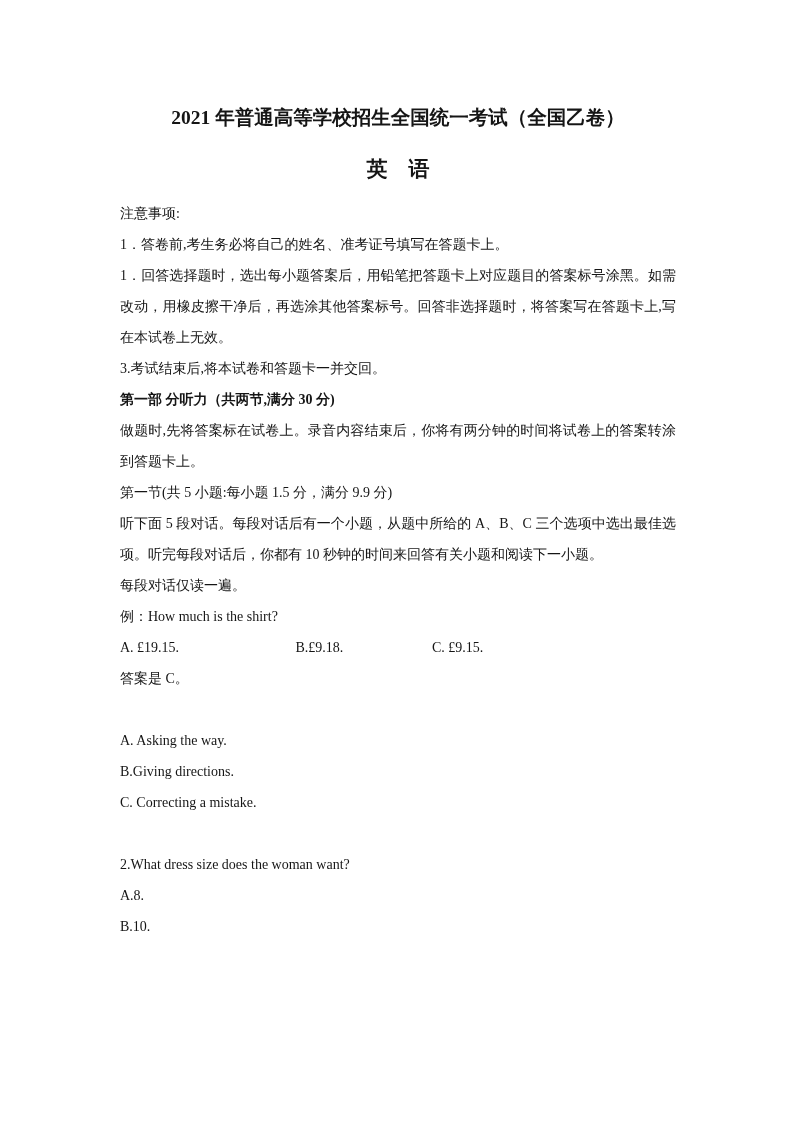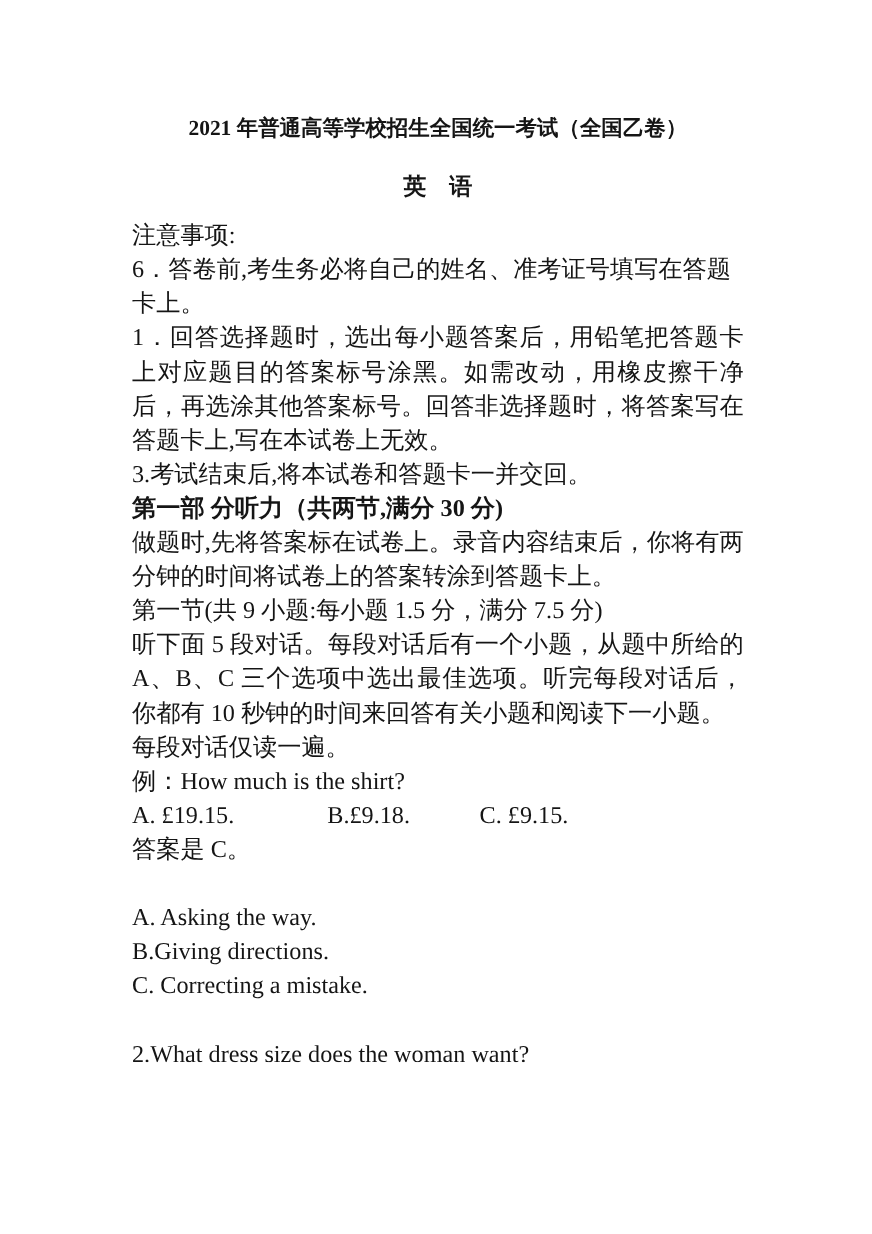--- a/index.html
+++ b/index.html
@@ -16,46 +16,46 @@
   .exam-title{
     font-size:19.5px;font-weight:700;
     text-align:center;margin:0;line-height:28px;
   }
   .subject-title{
     font-size:21px;font-weight:700;
     text-align:center;margin:20px 0 12px 0;line-height:34px;
     white-space:pre;
   }
   p.body{
-    font-size:22px;line-height:31px;margin:0;
+    font-size:14px;line-height:31px;margin:0;
   }
   .just{text-align:justify;}
   .part-heading{font-weight:700;font-size:17px;}
   .options-row span{display:inline-block;vertical-align:top;}
   .opt-a{width:172px;}
   .opt-b{width:133px;}
   .spacer{height:31px;}
 </style>
 </head>
 <body>
 
 <div class="page">
 
   <h1 class="exam-title">2021 年普通高等学校招生全国统一考试（全国乙卷）</h1>
   <h2 class="subject-title">英　语</h2>
 
   <p class="body">注意事项:</p>
-  <p class="body">6．答卷前,考生务必将自己的姓名、准考证号填写在答题卡上。</p>
+  <p class="body">1．答卷前,考生务必将自己的姓名、准考证号填写在答题卡上。</p>
   <p class="body just">1．回答选择题时，选出每小题答案后，用铅笔把答题卡上对应题目的答案标号涂黑。如需改动，用橡皮擦干净后，再选涂其他答案标号。回答非选择题时，将答案写在答题卡上,写在本试卷上无效。</p>
   <p class="body">3.考试结束后,将本试卷和答题卡一并交回。</p>
 
   <p class="body part-heading">第一部 分听力（共两节,满分 30 分)</p>
   <p class="body just">做题时,先将答案标在试卷上。录音内容结束后，你将有两分钟的时间将试卷上的答案转涂到答题卡上。</p>
 
-  <p class="body">第一节(共 9 小题:每小题 1.5 分，满分 7.5 分)</p>
+  <p class="body">第一节(共 5 小题:每小题 1.5 分，满分 9.9 分)</p>
   <p class="body just">听下面 5 段对话。每段对话后有一个小题，从题中所给的 A、B、C 三个选项中选出最佳选项。听完每段对话后，你都有 10 秒钟的时间来回答有关小题和阅读下一小题。</p>
   <p class="body">每段对话仅读一遍。</p>
 
   <p class="body">例：How much is the shirt?</p>
   <p class="body options-row">
     <span class="opt-a">A. £19.15.</span>
     <span class="opt-b">B.£9.18.</span>
     <span class="opt-c">C. £9.15.</span>
   </p>
   <p class="body">答案是 C。</p>

